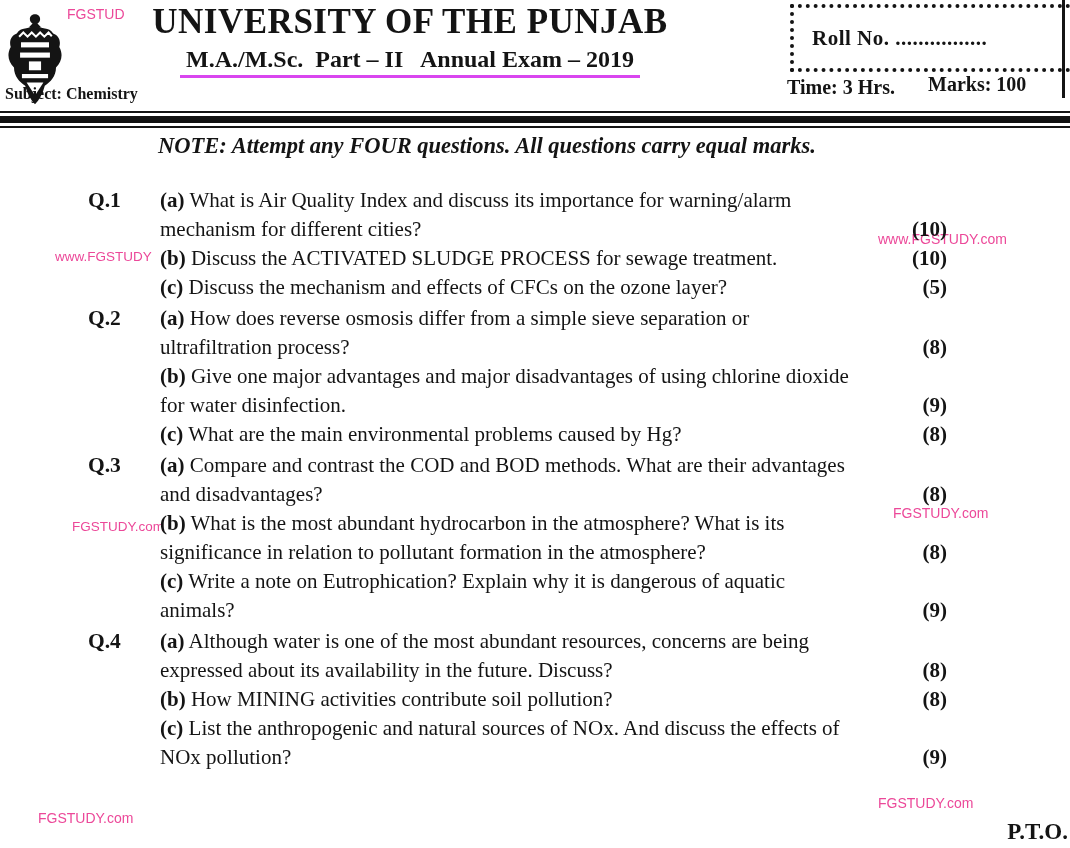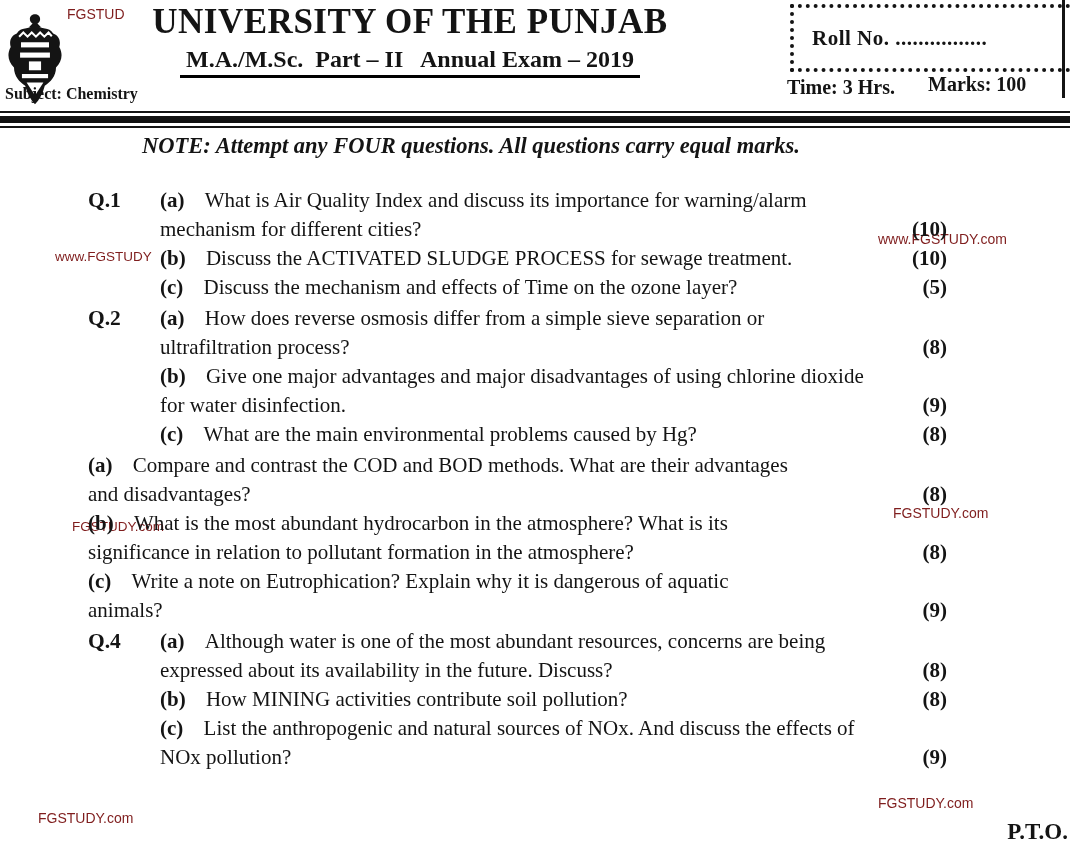--- a/index.html
+++ b/index.html
@@ -2,65 +2,65 @@
 <html><head>
 <meta charset="utf-8">
 <style>
   html,body{margin:0;padding:0;background:#e8e8e8;}
   .page{
     position:relative;width:1070px;height:848px;background:#ffffff;
     font-family:"Liberation Serif",serif;color:#141414;overflow:hidden;
   }
   
   .crest{position:absolute;left:7px;top:13px;width:56px;height:94px;}
-  .wm{position:absolute;color:#7f1d1d;font-family:"Liberation Sans",sans-serif;z-index:0;}
+  .wm{position:absolute;color:#ec4899;font-family:"Liberation Sans",sans-serif;z-index:0;}
   .wm-top{left:67px;top:6px;font-size:14px;}
   .wm-mid-left1{left:55px;top:249px;font-size:13.5px;}
   .wm-mid-right1{left:878px;top:231px;font-size:14px;}
   .wm-mid-left2{left:72px;top:519px;font-size:13.5px;}
   .wm-mid-right2{left:893px;top:505px;font-size:14px;}
   .wm-bottom-left{left:38px;top:810px;font-size:14px;}
   .wm-bottom-right{left:878px;top:795px;font-size:14px;}
   .title{
     position:absolute;left:125px;top:2px;width:570px;text-align:center;
     font-size:35px;font-weight:bold;letter-spacing:0.5px;white-space:nowrap;z-index:1;
   }
   .exam-line-wrap{position:absolute;left:125px;top:46px;width:570px;text-align:center;z-index:1;}
   .exam-line{
     display:inline-block;font-size:24px;font-weight:bold;white-space:pre;
-    border-bottom:3px solid #000000;padding:0 6px 2px 6px;
+    border-bottom:3px solid #d946ef;padding:0 6px 2px 6px;
   }
   .subject{position:absolute;left:5px;top:85px;font-size:16px;font-weight:bold;z-index:1;}
   .paper{position:absolute;left:245px;top:85px;font-size:20px;font-weight:bold;z-index:1;}
   .roll-box{
     position:absolute;left:790px;top:4px;width:262px;height:60px;
     border:4px dotted #141414;display:flex;align-items:center;padding-left:18px;z-index:1;
   }
   .roll-label{font-size:21px;font-weight:bold;letter-spacing:0.5px;}
   .time-label{position:absolute;left:787px;top:76px;font-size:20px;font-weight:bold;z-index:1;}
   .marks-label{position:absolute;left:928px;top:73px;font-size:20px;font-weight:bold;z-index:1;}
   .edge-line{position:absolute;left:1062px;top:0;width:3px;height:98px;background:#141414;}
   
   .header-rule{position:absolute;left:0;top:111px;width:1070px;height:19px;}
   .header-rule .r1{position:absolute;top:0;left:0;right:0;height:2px;background:#141414;}
   .header-rule .r2{position:absolute;top:5px;left:0;right:0;height:7px;background:#111;}
   .header-rule .r3{position:absolute;top:15px;left:0;right:0;height:2px;background:#141414;}
   
   .note{
-    position:absolute;left:0;top:133px;width:942px;text-align:center;
+    position:absolute;left:16px;top:133px;width:942px;text-align:center;
     font-size:22.5px;font-weight:bold;font-style:italic;z-index:1;
   }
   
   .questions{position:absolute;left:88px;top:186px;width:904px;z-index:1;}
   .q{display:flex;margin-bottom:2px;justify-content:flex-end;}
   .qnum{width:72px;flex:none;font-weight:bold;font-size:21.5px;line-height:29px;}
   .parts{flex:1;min-width:0;}
   .part{position:relative;font-size:21px;line-height:29px;}
   .plabel{font-weight:bold;}
-  .ptext{white-space:pre-line;margin-left:15px;}
+  .ptext{white-space:pre-line;}
   .pmarks{position:absolute;right:45px;bottom:0;font-weight:bold;font-size:21px;line-height:29px;}
   
   .pto{position:absolute;right:2px;top:819px;font-size:23px;font-weight:bold;z-index:1;}
 </style>
 </head>
 <body>
 
 <div class="page">
 
   <span class="wm wm-top">FGSTUD</span>
@@ -116,21 +116,21 @@
 mechanism for different cities?</span>
           <span class="pmarks">(10)</span>
         </div>
         <div class="part">
           <span class="plabel">(b)</span>
           <span class="ptext">Discuss the ACTIVATED SLUDGE PROCESS for sewage treatment.</span>
           <span class="pmarks">(10)</span>
         </div>
         <div class="part">
           <span class="plabel">(c)</span>
-          <span class="ptext">Discuss the mechanism and effects of Time on the ozone layer?</span>
+          <span class="ptext">Discuss the mechanism and effects of CFCs on the ozone layer?</span>
           <span class="pmarks">(5)</span>
         </div>
       </div>
     </div>
 
     <div class="q">
       <div class="qnum">Q.2</div>
       <div class="parts">
         <div class="part">
           <span class="plabel">(a)</span>
@@ -146,20 +146,21 @@
         </div>
         <div class="part">
           <span class="plabel">(c)</span>
           <span class="ptext">What are the main environmental problems caused by Hg?</span>
           <span class="pmarks">(8)</span>
         </div>
       </div>
     </div>
 
     <div class="q">
+      <div class="qnum">Q.3</div>
       <div class="parts">
         <div class="part">
           <span class="plabel">(a)</span>
           <span class="ptext">Compare and contrast the COD and BOD methods. What are their advantages
 and disadvantages?</span>
           <span class="pmarks">(8)</span>
         </div>
         <div class="part">
           <span class="plabel">(b)</span>
           <span class="ptext">What is the most abundant hydrocarbon in the atmosphere? What is its

